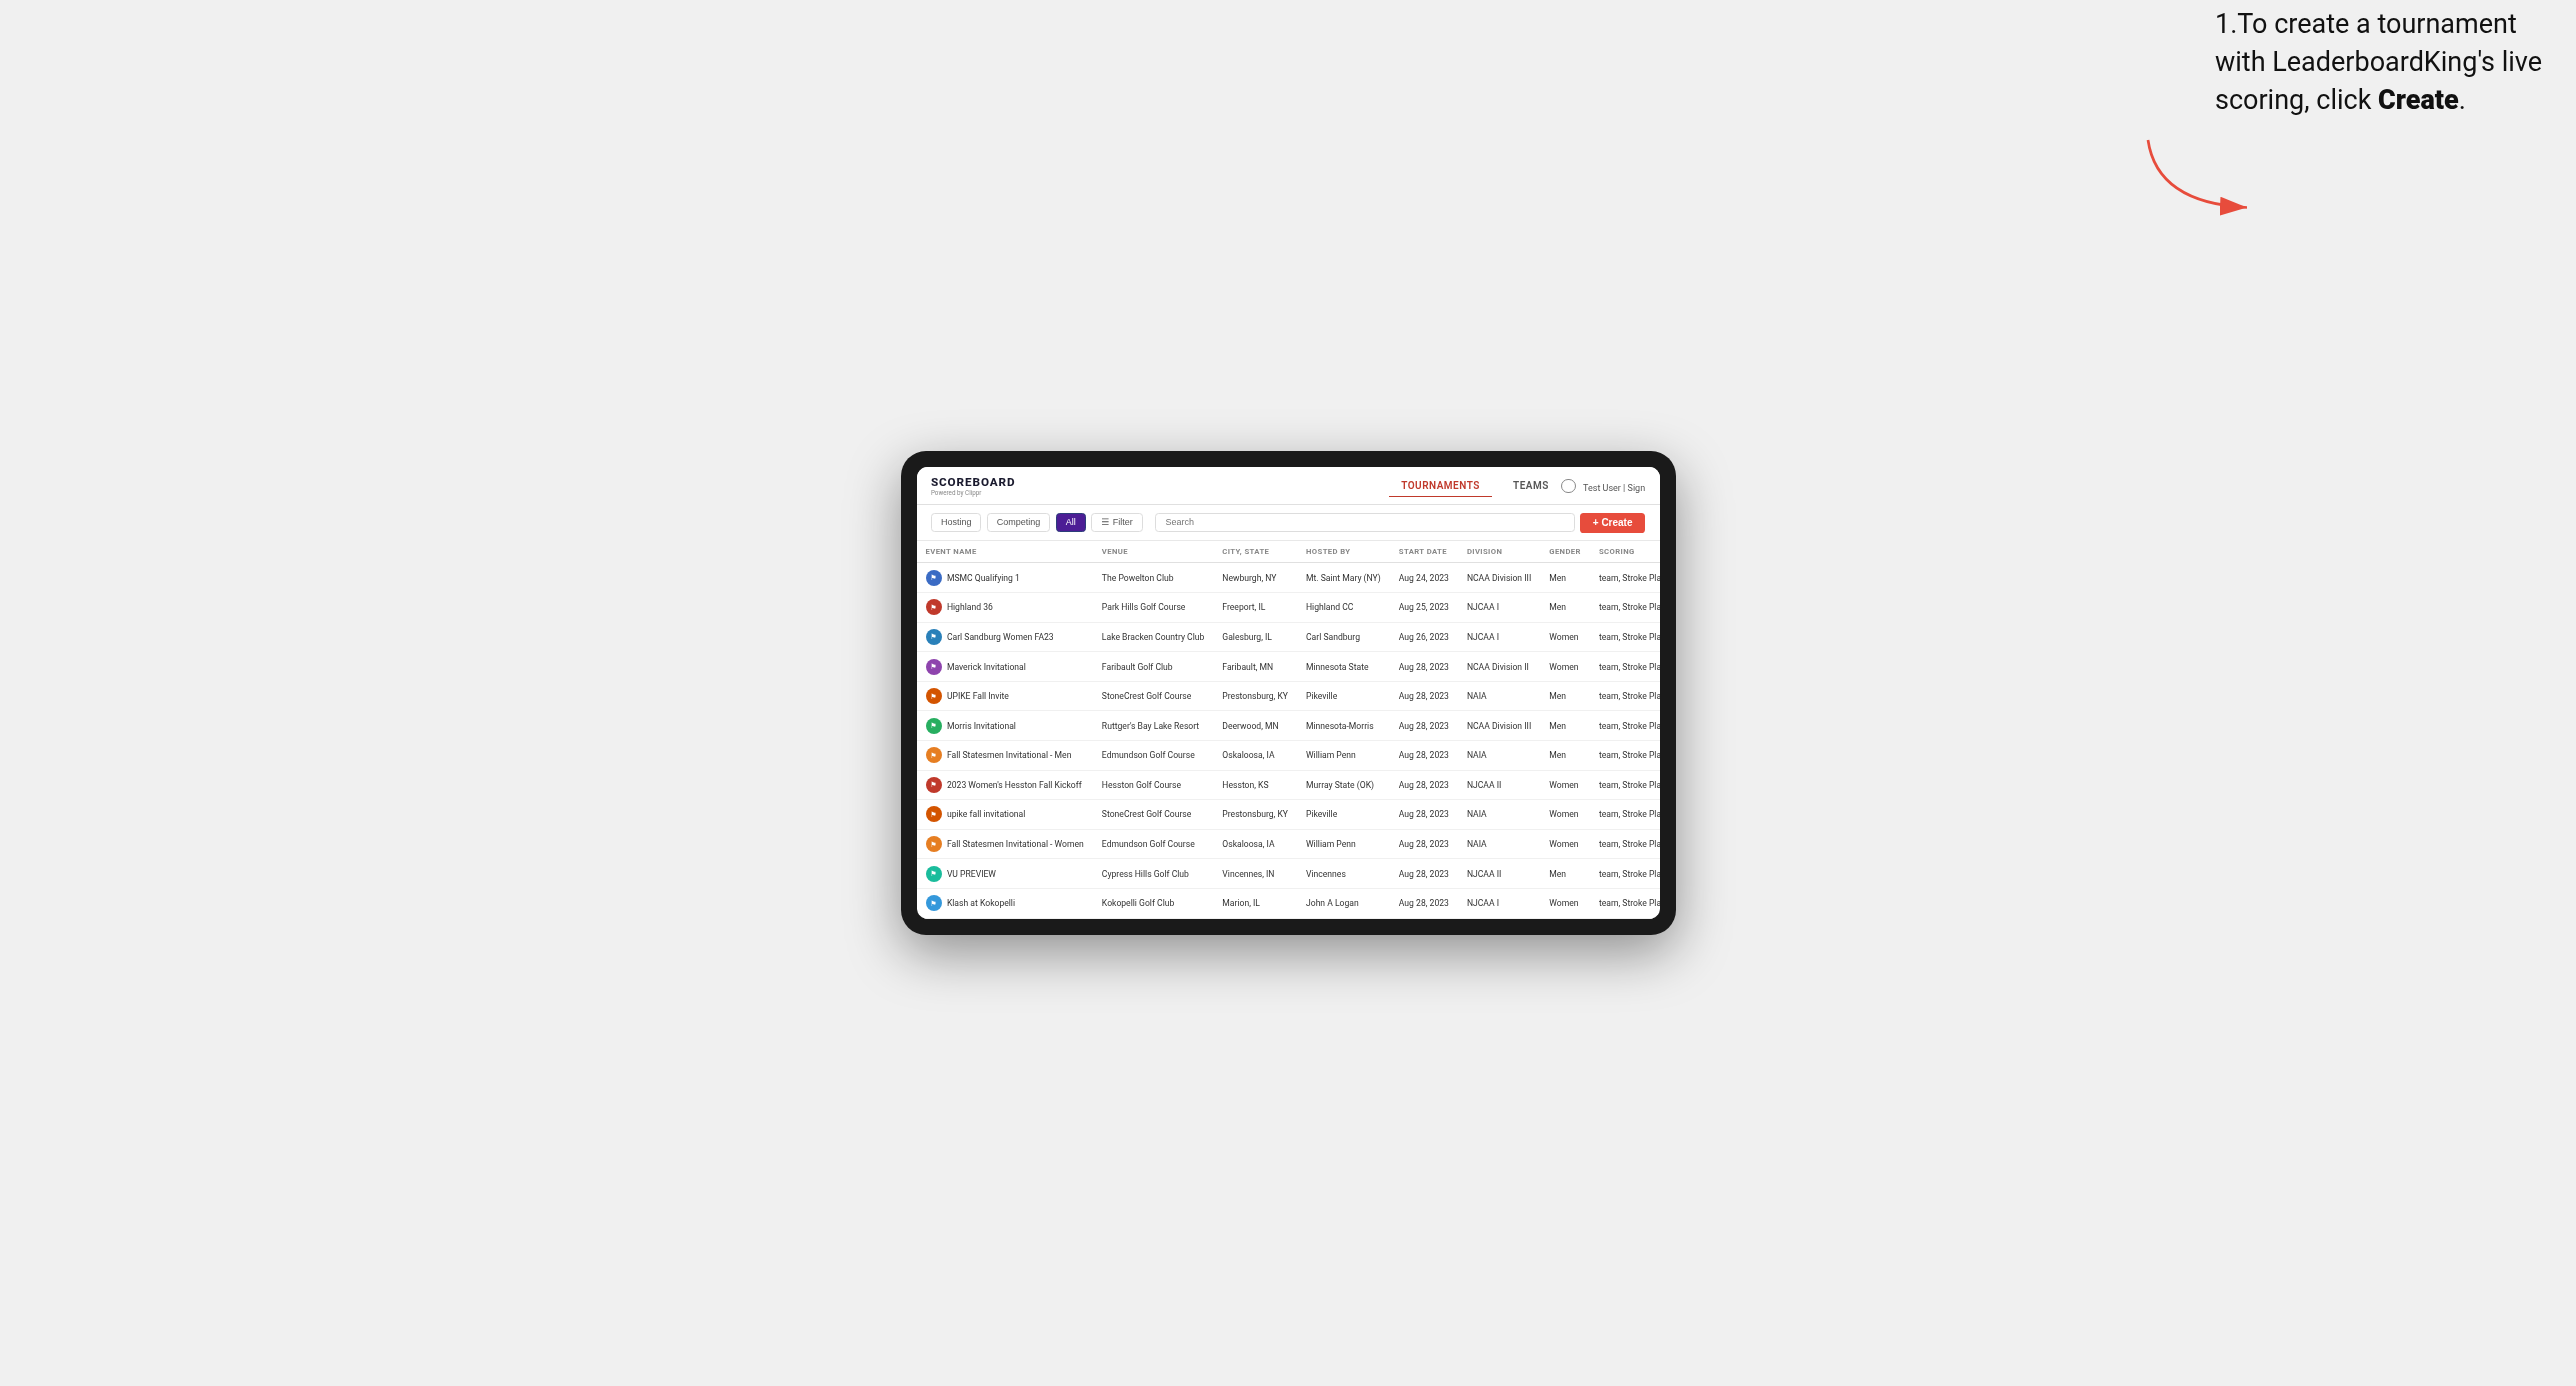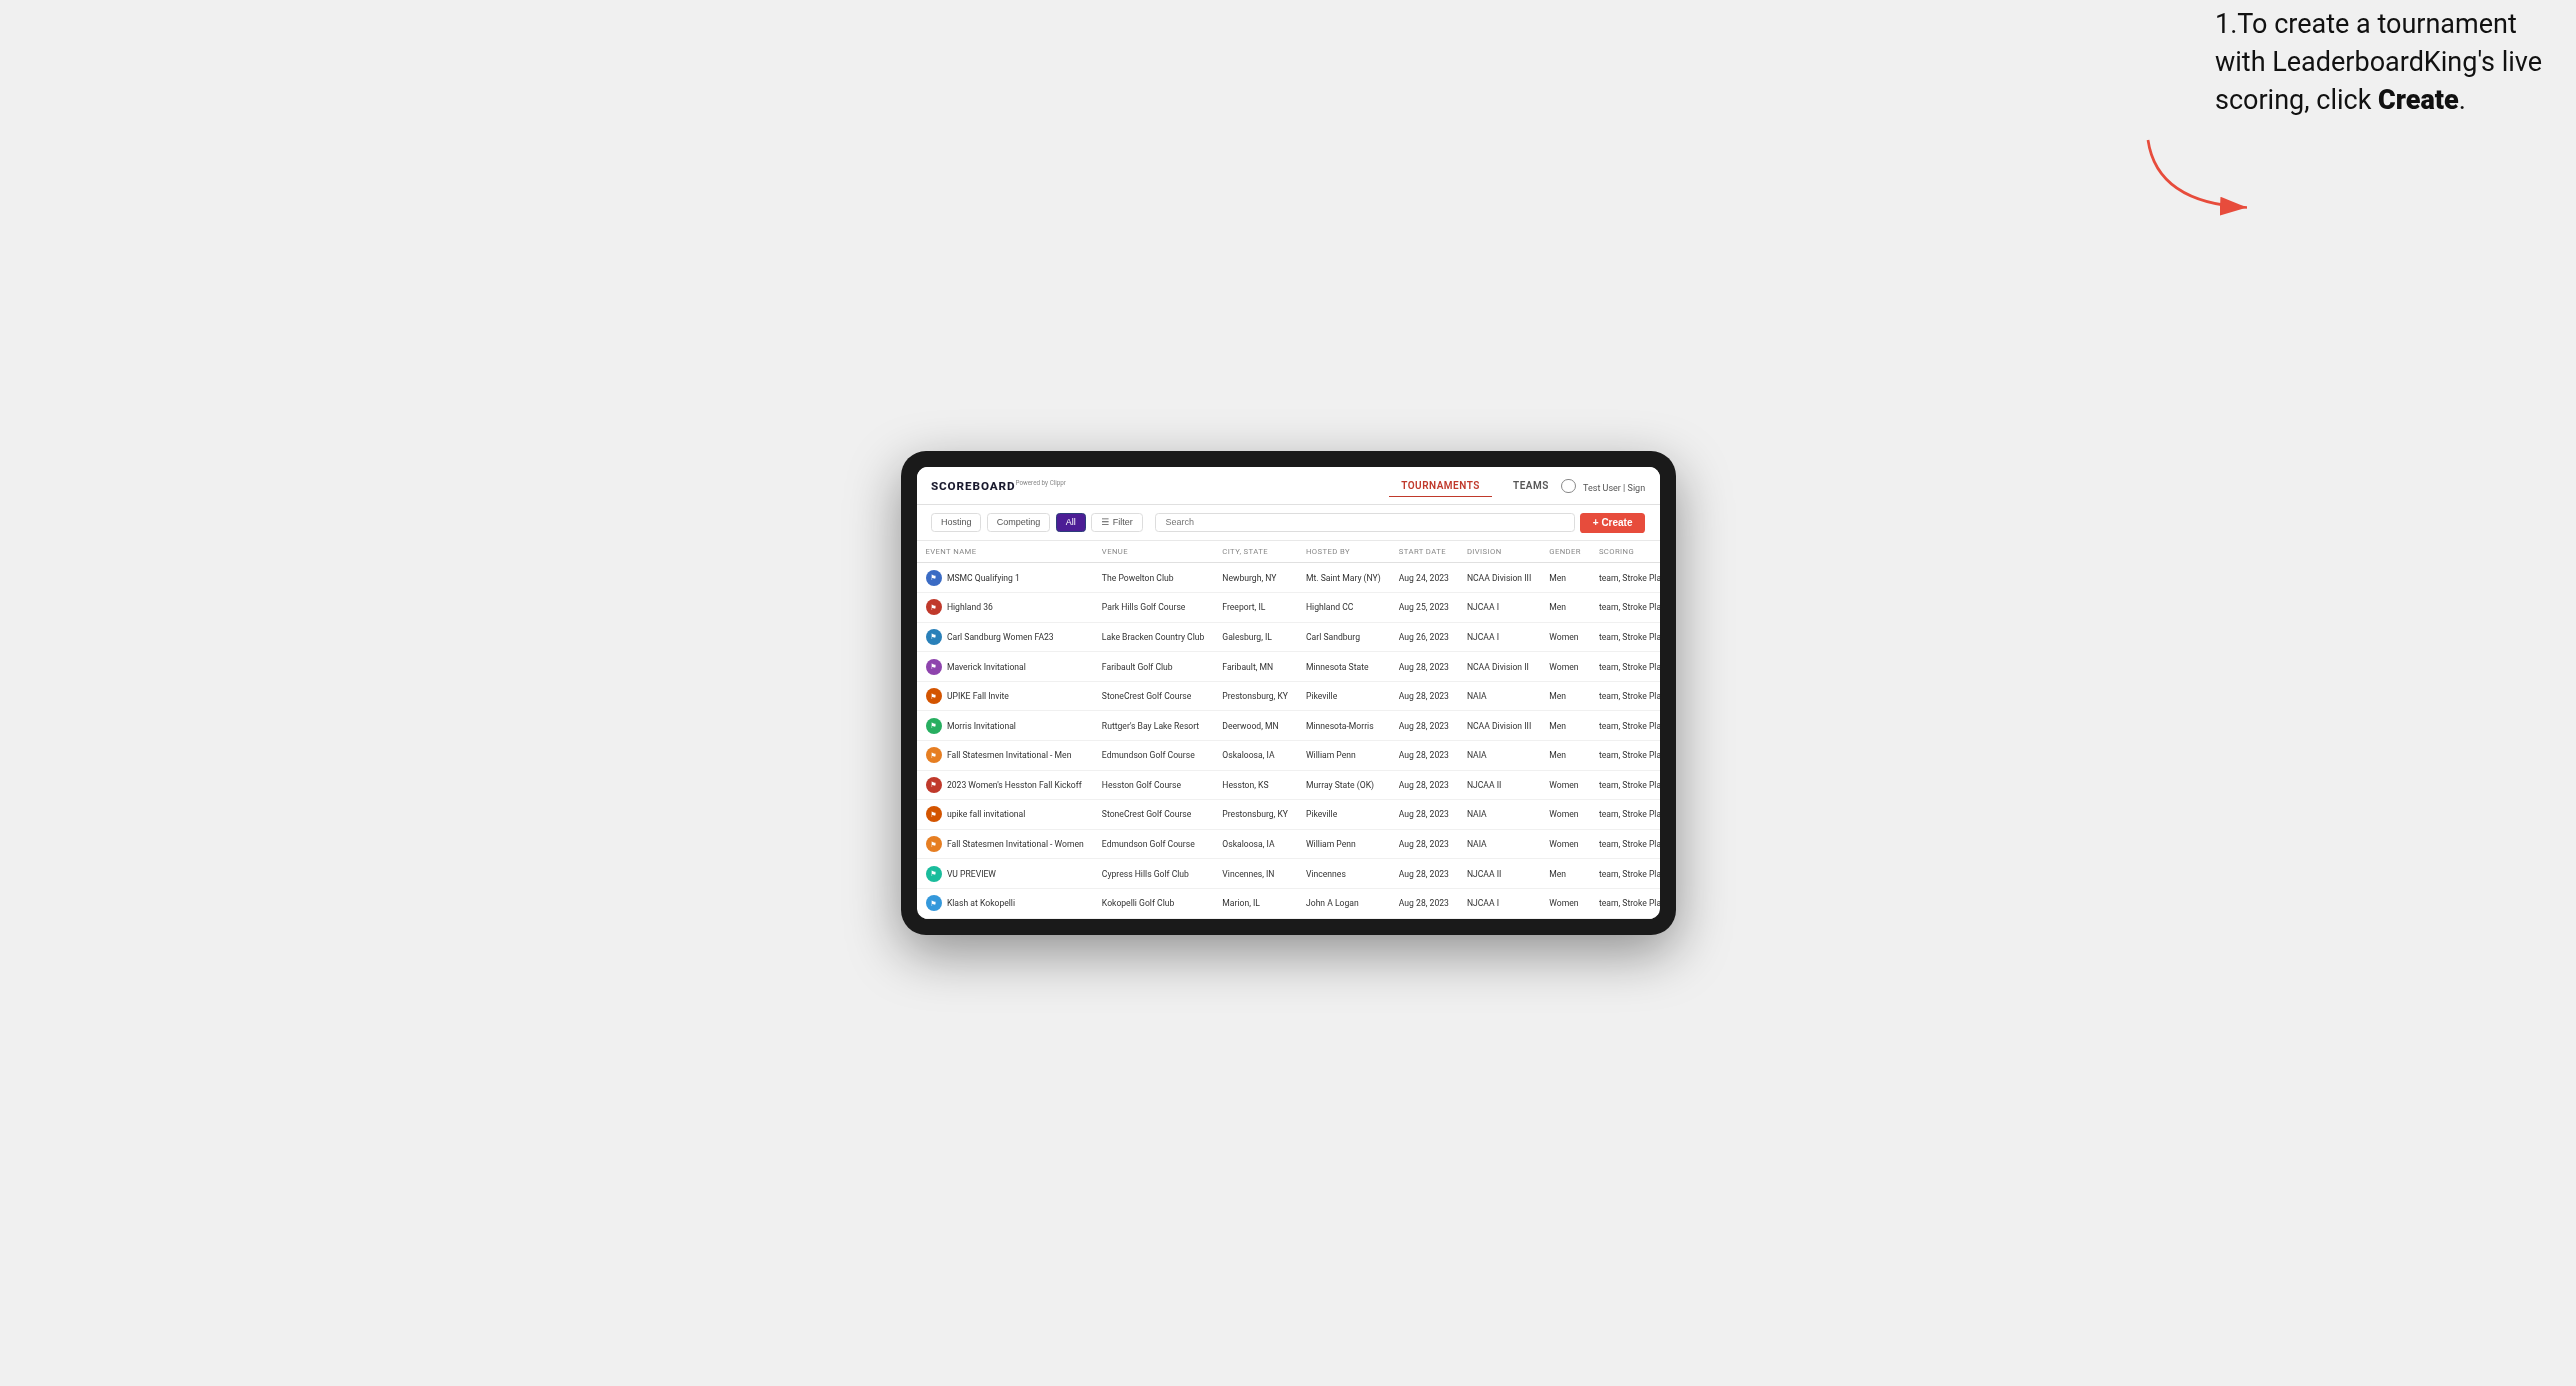--- a/index.html
+++ b/index.html
@@ -48,21 +48,21 @@
       display: flex;
       align-items: center;
       padding: 7.2px 14.4px;
       background: #fff;
       border-bottom: 0.9px solid #e0e0e0;
       height: 38px;
     }
 
     .logo-area {
       display: flex;
-      flex-direction: row;
+      flex-direction: column;
       margin-right: 21.6px;
       justify-content: center;
     }
     .logo-text {
       font-size: 11.7px;
       font-weight: 800;
       color: #1a1a2e;
       letter-spacing: 0.9px;
     }
     .logo-sub {
@@ -182,21 +182,21 @@
 
     thead tr {
       background: #fff;
       border-bottom: 0.9px solid #e0e0e0;
     }
 
     thead th {
       padding: 6.3px 9px;
       text-align: left;
       font-size: 7.7px;
-      font-weight: 400;
+      font-weight: 700;
       color: #888;
       text-transform: uppercase;
       letter-spacing: 0.4px;
       white-space: nowrap;
     }
 
     tbody tr {
       border-bottom: 0.9px solid #f0f0f0;
     }
 

